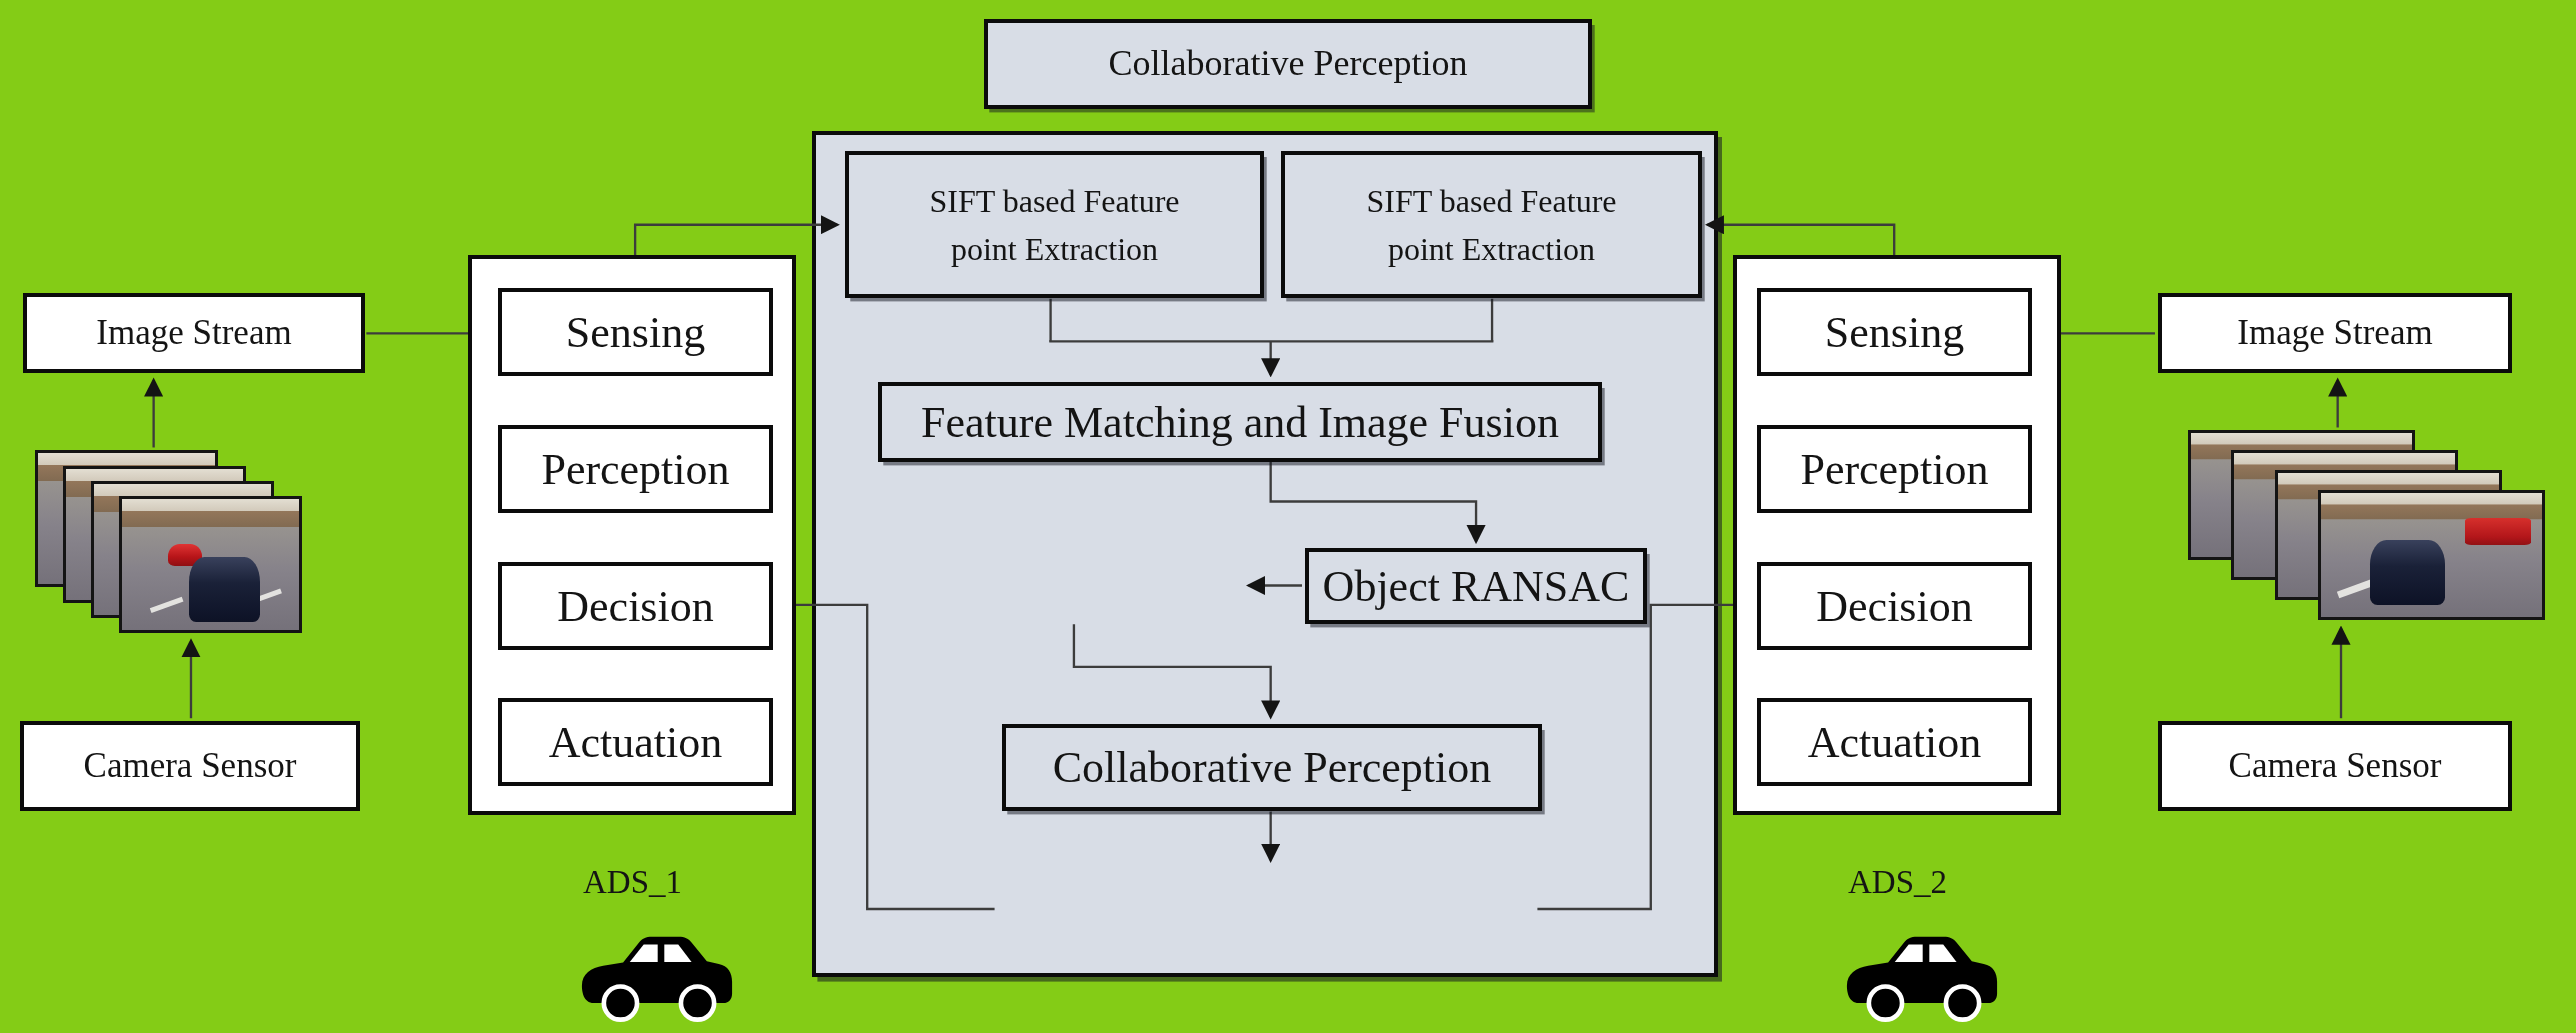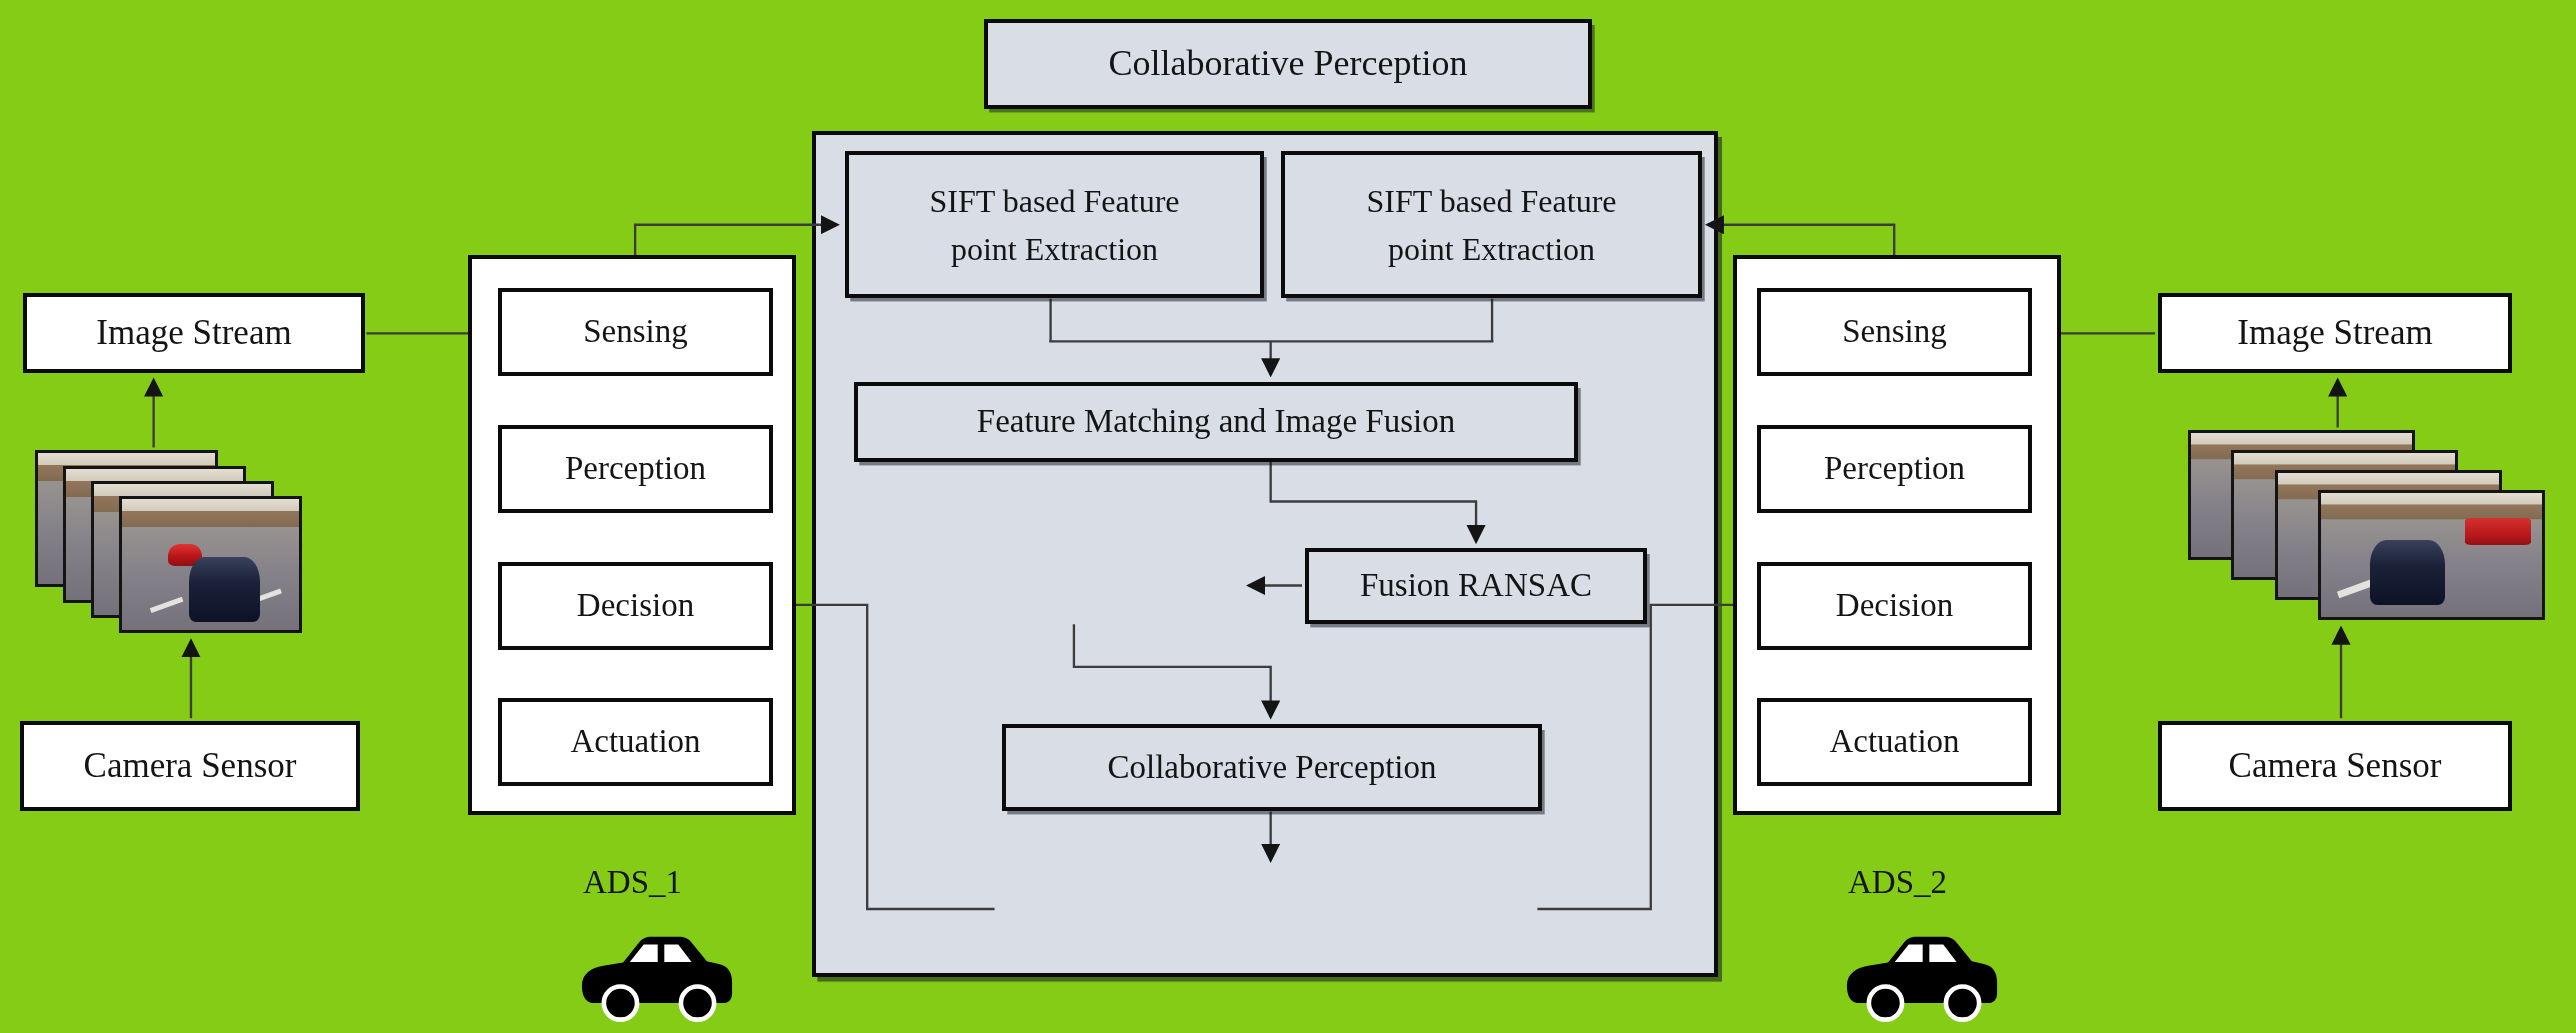--- a/index.html
+++ b/index.html
@@ -18,21 +18,21 @@
     overflow:hidden;
   }
   .connectors{position:absolute;left:0;top:0;width:2576px;height:1033px;}
   .box{
     position:absolute;
     box-sizing:border-box;
     display:flex;align-items:center;justify-content:center;
     text-align:center;
     background:#ffffff;
     border:4px solid var(--box-border);
-    font-size:33px;
+    font-size:44px;
     line-height:1.25;
     color:var(--text);
   }
   .panel{
     position:absolute;box-sizing:border-box;
     background:var(--panel-fill);
     border:4.7px solid var(--box-border);
     box-shadow:4.7px 5.3px 0 -0.7px rgba(20,24,34,0.55);
   }
   .panelbox{
@@ -140,27 +140,27 @@
     </span>
   </div>
 
   <div class="box panelbox" style="left:1281px;top:151px;width:421px;height:147px;font-size:32px;line-height:1.5;">
     <span>
       <span>SIFT based Feature</span><br>
       <span>point  Extraction</span>
     </span>
   </div>
 
-  <div class="box panelbox" style="left:854px;top:382px;width:724px;height:80px;">
+  <div class="box panelbox" style="left:878px;top:382px;width:724px;height:80px;">
     <span>Feature Matching and Image Fusion</span>
   </div>
 
 
   <div class="box panelbox" style="left:1305px;top:548px;width:342px;height:76px;">
-    <span>Fusion RANSAC</span>
+    <span>Object RANSAC</span>
   </div>
 
   <div class="box panelbox" style="left:1002px;top:724px;width:540px;height:87px;">
     <span>Collaborative Perception</span>
   </div>
 
 
   <div class="outerframe" style="left:468px;top:255px;width:328px;height:560px;"></div>
   <div class="box" style="left:498px;top:288px;width:275px;height:88px;">
     <span>Sensing</span>

